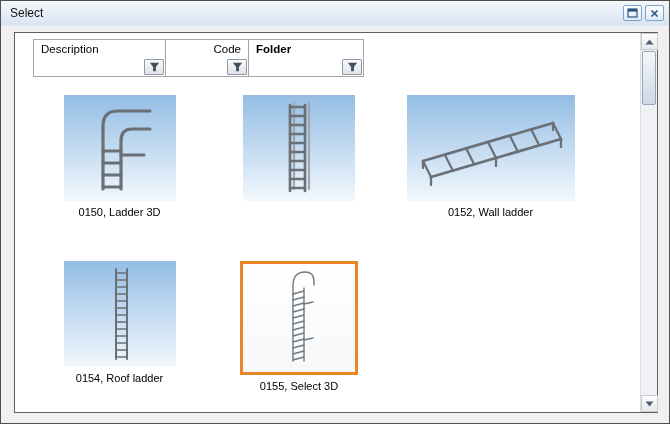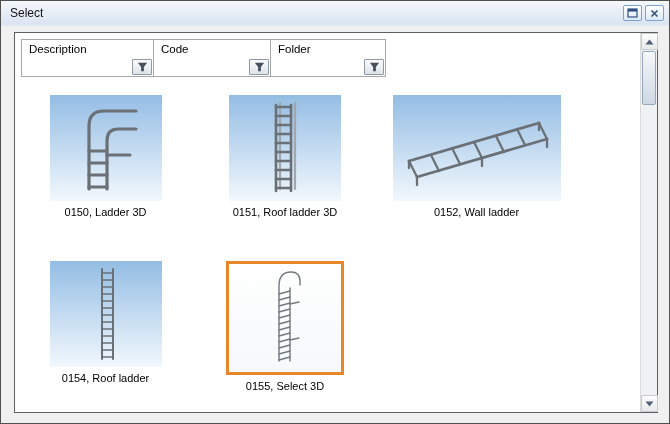--- a/index.html
+++ b/index.html
@@ -27,39 +27,39 @@
     width:19px; height:16px; padding:0; display:flex; align-items:center; justify-content:center;
     border:1px solid #7da2ce; border-radius:2px;
     background:linear-gradient(#ffffff,#dce9f7); cursor:default;
   }
   
   .content {
     position:absolute; left:13px; top:31px; width:644px; height:381px;
     background:#fff; border:1px solid #5f5f5f;
   }
   
-  .headers { display:flex; padding:6px 0 0 6px; }
+  .headers { display:flex; padding:6px 0 0 18px; }
   .hcell {
     position:relative; height:38px; background:#fff;
     border:1px solid #a6a6a6;
   }
   .hcell + .hcell { margin-left:-1px; }
   .hcell.c-desc { width:133px; }
-  .hcell.c-code { width:118px; }
-  .hcell.c-folder { width:116px; }
+  .hcell.c-code { width:84px;text-align:right; }
+  .hcell.c-folder { width:116px;font-weight:bold; }
   .hlabel { display:block; padding:3px 7px; font-size:11.5px; color:#000; }
   .filter-btn {
     position:absolute; right:1px; bottom:1px; width:20px; height:16px; padding:0;
     display:flex; align-items:center; justify-content:center;
     border:1px solid #8e99a5; border-radius:1px;
     background:linear-gradient(#fafbfc,#dfe3e8); cursor:default;
   }
   
   .grid {
-    position:absolute; left:0; top:46px; width:564px; bottom:0;
+    position:absolute; left:14px; top:46px; width:564px; bottom:0;
     display:grid; grid-template-columns:181px 178px 1fr;
     row-gap:22px; padding-top:16px;
   }
   .cell { display:flex; flex-direction:column; align-items:center; }
   .thumb {
     width:112px; height:106px;
     background:linear-gradient(var(--thumb-gradient-top,#94bde4), var(--thumb-gradient-bottom,#f2f8fd));
     display:flex; align-items:center; justify-content:center;
   }
   .thumb.wide { width:168px; }
@@ -176,21 +176,20 @@
               <line x1="47" y1="39" x2="62" y2="39"></line>
               <line x1="47" y1="48" x2="62" y2="48"></line>
               <line x1="47" y1="57" x2="62" y2="57"></line>
               <line x1="47" y1="66" x2="62" y2="66"></line>
               <line x1="47" y1="75" x2="62" y2="75"></line>
               <line x1="47" y1="84" x2="62" y2="84"></line>
               <line x1="47" y1="93" x2="62" y2="93"></line>
             </g>
           </svg>
         </div>
-        <div class="caption">0151, Roof ladder 3D</div>
       </div>
 
       <div class="cell">
         <div class="thumb wide">
           <svg width="168" height="106" viewBox="0 0 168 106">
             <g class="ladder" stroke-width="2.8">
               <line x1="16" y1="66" x2="146" y2="28"></line>
               <line x1="24" y1="82" x2="154" y2="44"></line>
             </g>
             <g class="ladder" stroke-width="2.3">

